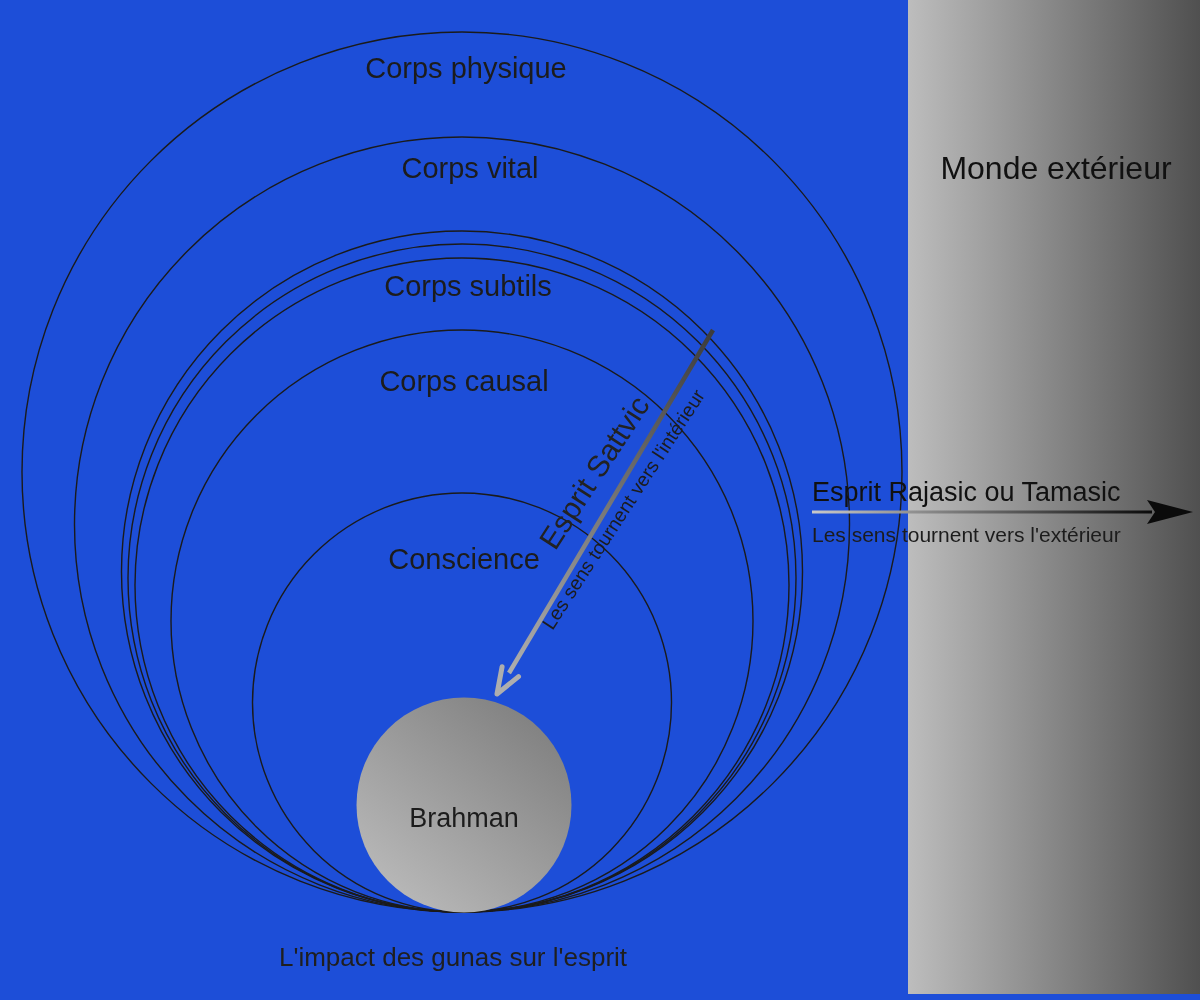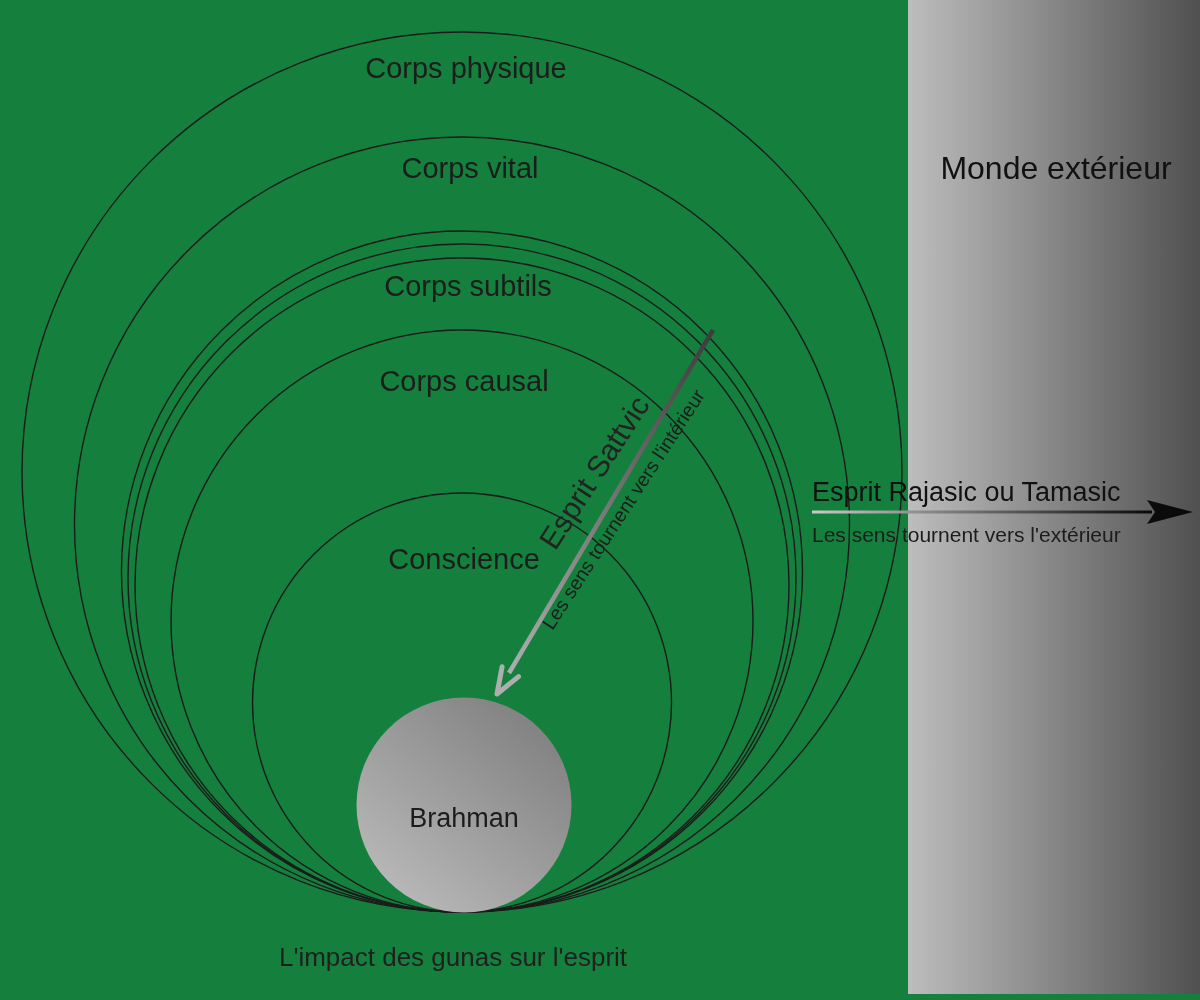--- a/index.html
+++ b/index.html
@@ -5,21 +5,21 @@
   html, body {
     margin: 0;
     padding: 0;
     background: #ffffff;
     font-family: "Liberation Sans", sans-serif;
   }
   .stage {
     position: relative;
     width: 1200px;
     height: 1000px;
-    background: #15803d;
+    background: #1d4ed8;
     overflow: hidden;
   }
   svg { display: block; }
   text {
     fill: #1c1c1c;
     font-family: "Liberation Sans", sans-serif;
   }
   .ring-label { font-size: 29px; }
   .center-label { font-size: 27px; }
   .world-label { font-size: 32px; fill: #111111; }

